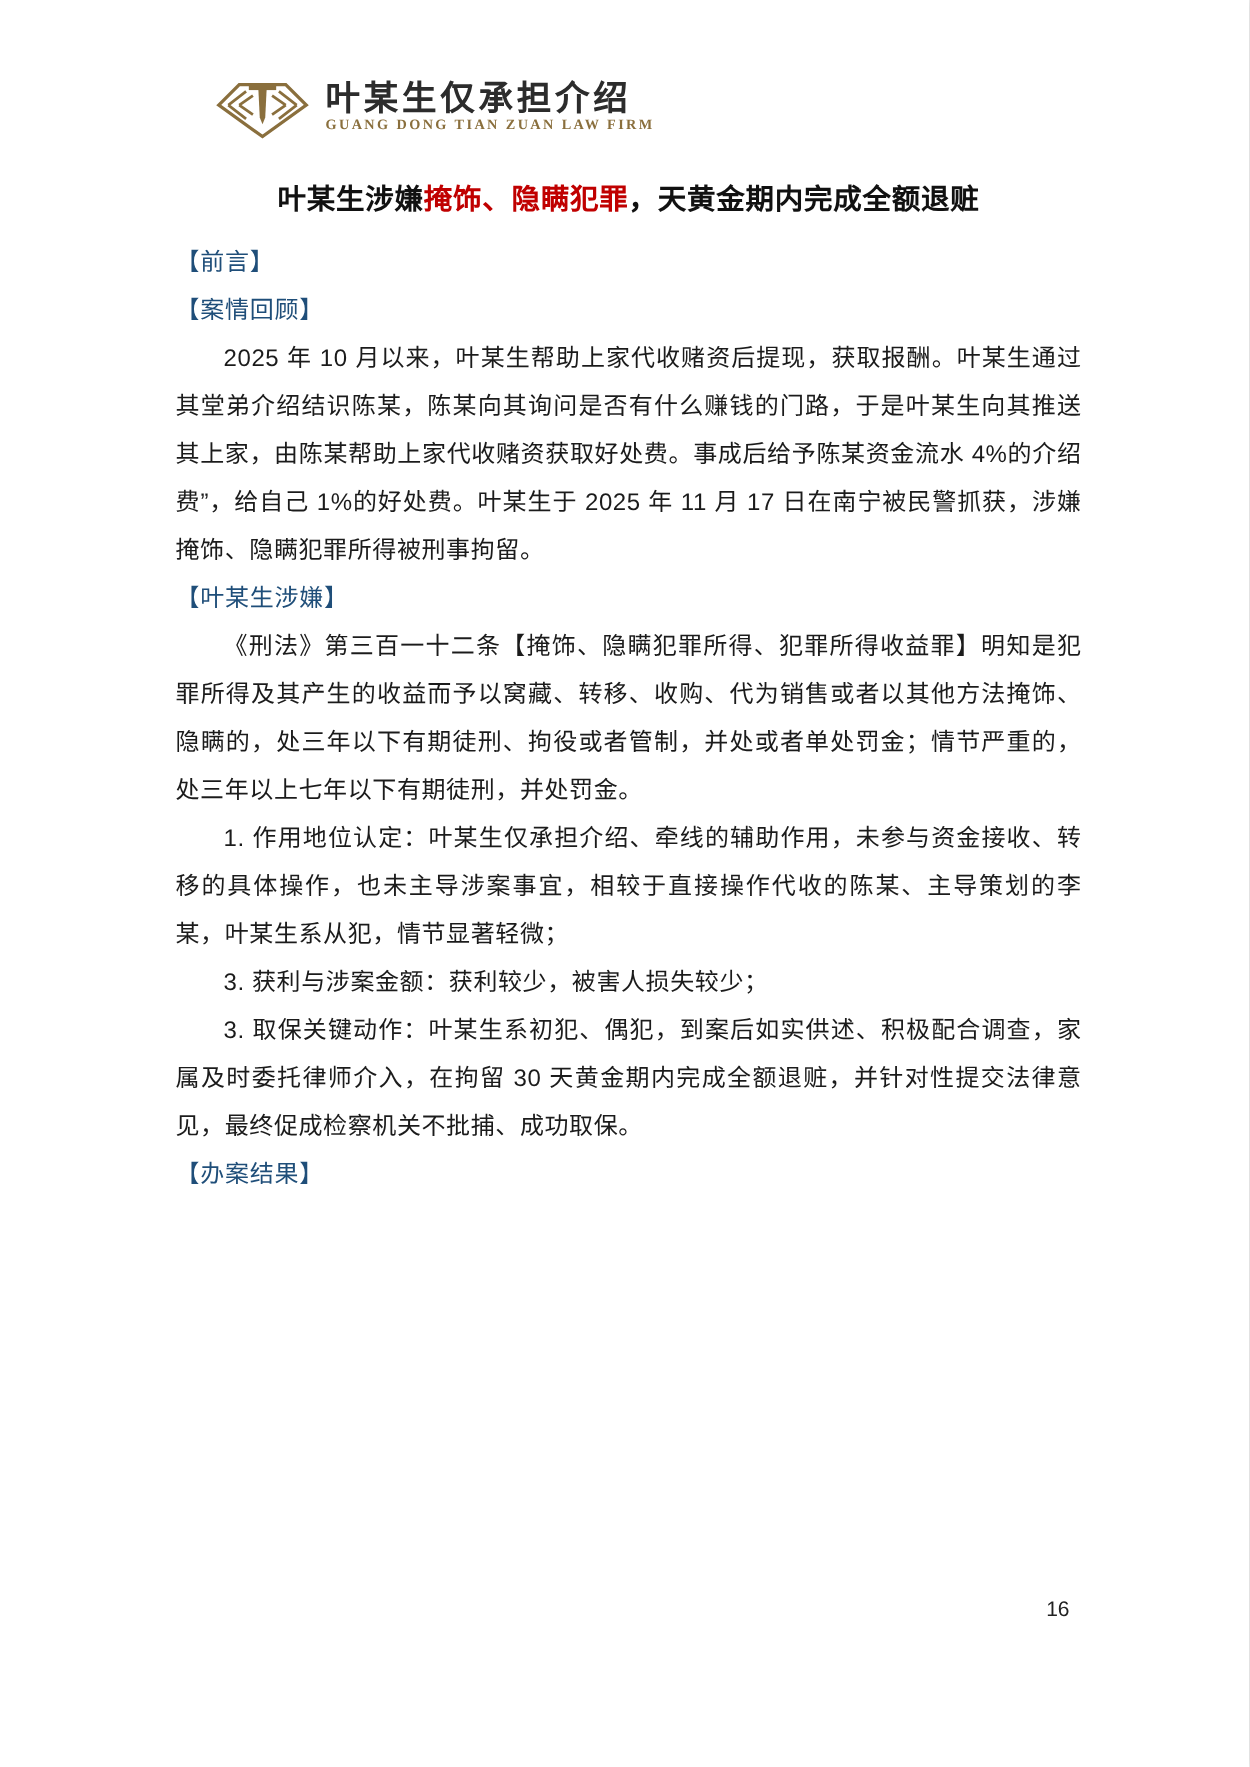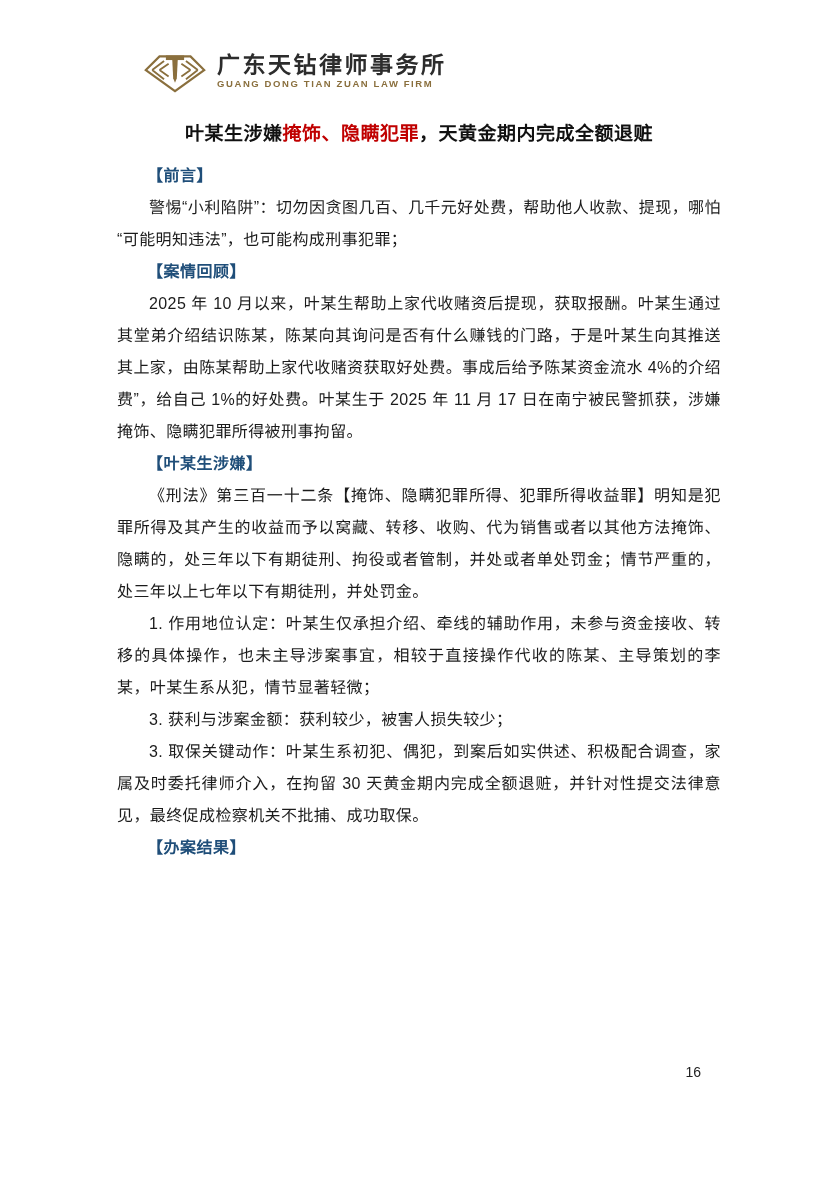--- a/index.html
+++ b/index.html
@@ -18,56 +18,55 @@
   
   .logo-row{display:flex;align-items:center;gap:11px;margin-left:27px;height:52px;}
   .logo-mark{flex:0 0 auto;display:block;}
   .logo-text{display:flex;flex-direction:column;justify-content:center;}
   .logo-cn{
     font-size:23px;font-weight:bold;color:#2c2c2c;
     letter-spacing:2.5px;line-height:26px;white-space:nowrap;
   }
   .logo-en{
     font-size:9.5px;font-weight:bold;color:var(--logo-gold);
-    letter-spacing:1.6px;line-height:12px;white-space:nowrap;
+    letter-spacing:1.6px;line-height:12px;white-space:nowrap;font-family:Liberation Serif, serif;
   }
   
   .doc-title{
     margin-top:24px;
     text-align:center;
     font-size:19px;font-weight:bold;color:#111;
     line-height:26px;
     letter-spacing:.5px;
   }
   .doc-title .hl{color:var(--highlight-red);margin-top:40px;}
   
   .doc-body{margin-top:6px;font-size:16px;line-height:32px;}
   .sec-heading{
     color:var(--heading-blue);
-    font-weight:bold;
+    font-weight:normal;
     font-size:16px;line-height:32px;
     letter-spacing:.5px;
-    margin-left:30px;
   }
   .para{
     margin:0;
     text-indent:2em;
     text-align:justify;
     letter-spacing:.4px;
     color:#1b1b1b;
   }
   
   .footer{
     position:absolute;left:117px;right:112px;top:1061px;
     font-size:14px;color:#222;
     text-align:center;line-height:22px;
     letter-spacing:.5px;
   }
   .page-number{
-    position:absolute;right:20px;top:0;
+    position:absolute;right:8px;top:0;
     font-size:14px;color:#222;letter-spacing:0;
   }
 </style>
 </head>
 <body>
 
 <div class="page" style="--heading-blue: #1f4e79; --highlight-red: #c00000; --logo-gold: #8a6f3d;">
 
   <div class="logo-row">
     <svg class="logo-mark" width="62" height="46" viewBox="0 0 68 50" aria-hidden="true">
@@ -77,31 +76,30 @@
         <path d="M17 24 L27 17 M17 24 L27 31" stroke-width="2"></path>
         <path d="M59 24 L46 14 M59 24 L46 34" stroke-width="2"></path>
         <path d="M51 24 L41 17 M51 24 L41 31" stroke-width="2"></path>
       </g>
       <g fill="#8a6f3d">
         <polygon points="24,8 44,8 44,13 24,13"></polygon>
         <polygon points="31,13 37,13 36,33 34,38 32,33"></polygon>
       </g>
     </svg>
     <div class="logo-text">
-      <span class="logo-cn">广东天钻律师事务所</span>
+      <span class="logo-cn">叶某生仅承担介绍</span>
       <span class="logo-en">GUANG DONG TIAN ZUAN LAW FIRM</span>
     </div>
   </div>
 
   <h1 class="doc-title"><span>叶某生涉嫌</span><span class="hl">掩饰、隐瞒犯罪</span><span>，天黄金期内完成全额退赃</span></h1>
 
   <div class="doc-body">
       <section>
         <div class="sec-heading">【前言】</div>
-        <p class="para">警惕“小利陷阱”：切勿因贪图几百、几千元好处费，帮助他人收款、提现，哪怕“可能明知违法”，也可能构成刑事犯罪；</p>
       </section>
       <section>
         <div class="sec-heading">【案情回顾】</div>
         <p class="para">2025 年 10 月以来，叶某生帮助上家代收赌资后提现，获取报酬。叶某生通过其堂弟介绍结识陈某，陈某向其询问是否有什么赚钱的门路，于是叶某生向其推送其上家，由陈某帮助上家代收赌资获取好处费。事成后给予陈某资金流水 4%的介绍费”，给自己 1%的好处费。叶某生于 2025 年 11 月 17 日在南宁被民警抓获，涉嫌掩饰、隐瞒犯罪所得被刑事拘留。</p>
       </section>
       <section>
         <div class="sec-heading">【叶某生涉嫌】</div>
         <p class="para">《刑法》第三百一十二条【掩饰、隐瞒犯罪所得、犯罪所得收益罪】明知是犯罪所得及其产生的收益而予以窝藏、转移、收购、代为销售或者以其他方法掩饰、隐瞒的，处三年以下有期徒刑、拘役或者管制，并处或者单处罚金；情节严重的，处三年以上七年以下有期徒刑，并处罚金。</p>
       </section>
       <section>

